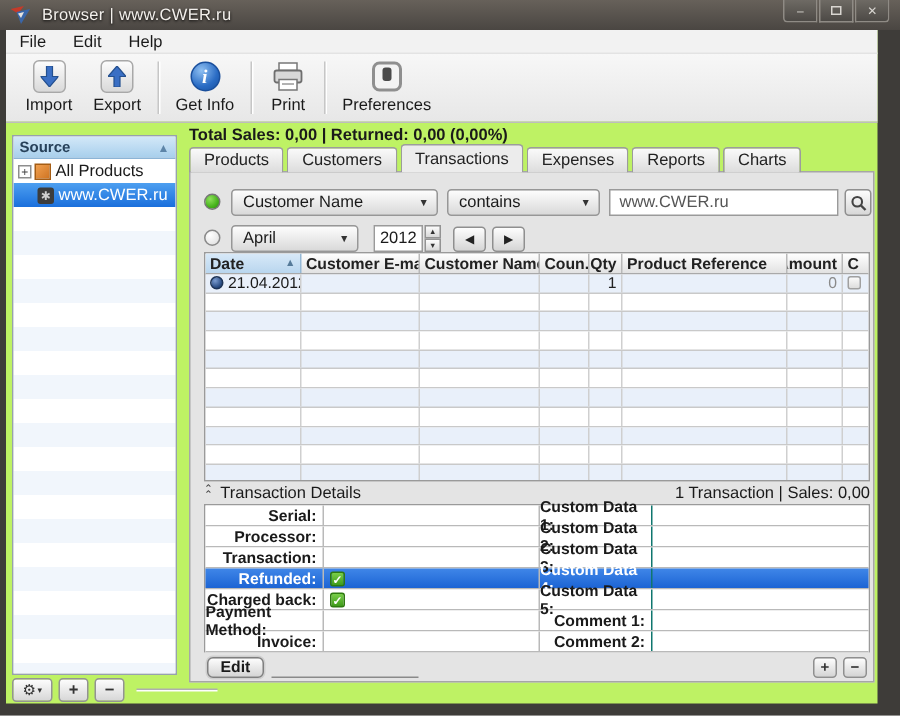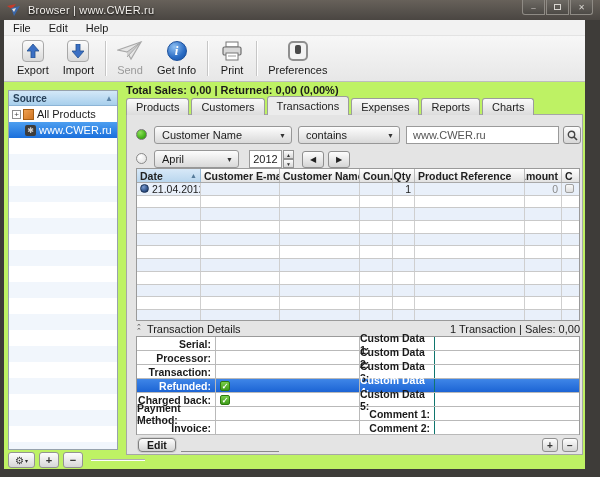--- a/index.html
+++ b/index.html
@@ -184,46 +184,37 @@
     <div class="menu-item">File</div>
     <div class="menu-item">Edit</div>
     <div class="menu-item">Help</div>
   </div>
 
   <div class="toolbar">
     <div class="tb-btn">
       <div class="ico">
           <div class="sq-ico">
         <svg width="12" height="14" viewBox="0 0 12 14">
-              <path d="M4 14 h4 v-7 h4 l-6 -7 -6 7 h4 z" fill="#3a6fc4" stroke="#24508f" stroke-width="0.8"></path>
+              <path d="M4 0 h4 v7 h4 l-6 7 -6 -7 h4 z" fill="#3a6fc4" stroke="#24508f" stroke-width="0.8"></path>
             </svg>
       </div>
         </div>
-      <div class="lbl">Export</div>
+      <div class="lbl">Import</div>
     </div>
     <div class="tb-btn">
       <div class="ico">
           <div class="sq-ico">
         <svg width="12" height="14" viewBox="0 0 12 14">
-              <path d="M4 0 h4 v7 h4 l-6 7 -6 -7 h4 z" fill="#3a6fc4" stroke="#24508f" stroke-width="0.8"></path>
+              <path d="M4 14 h4 v-7 h4 l-6 -7 -6 7 h4 z" fill="#3a6fc4" stroke="#24508f" stroke-width="0.8"></path>
             </svg>
       </div>
         </div>
-      <div class="lbl">Import</div>
+      <div class="lbl">Export</div>
     </div>
     <div class="tb-sep"></div>
-    <div class="tb-btn disabled">
-      <div class="ico">
-        <svg width="26" height="20" viewBox="0 0 26 20">
-          <polygon points="1,9 24,1 14,18 10,11" fill="#e6e6e6" stroke="#a8a8a8" stroke-width="1.2"></polygon>
-          <polyline points="10,11 24,1 10,16" fill="#cfcfcf" stroke="#a8a8a8" stroke-width="1"></polyline>
-        </svg>
-      </div>
-      <div class="lbl">Send</div>
-    </div>
     <div class="tb-btn">
       <div class="ico">
           <div class="info-circle">i</div>
         </div>
       <div class="lbl">Get Info</div>
     </div>
     <div class="tb-sep"></div>
     <div class="tb-btn">
       <div class="ico">
         <svg width="22" height="20" viewBox="0 0 22 20">

